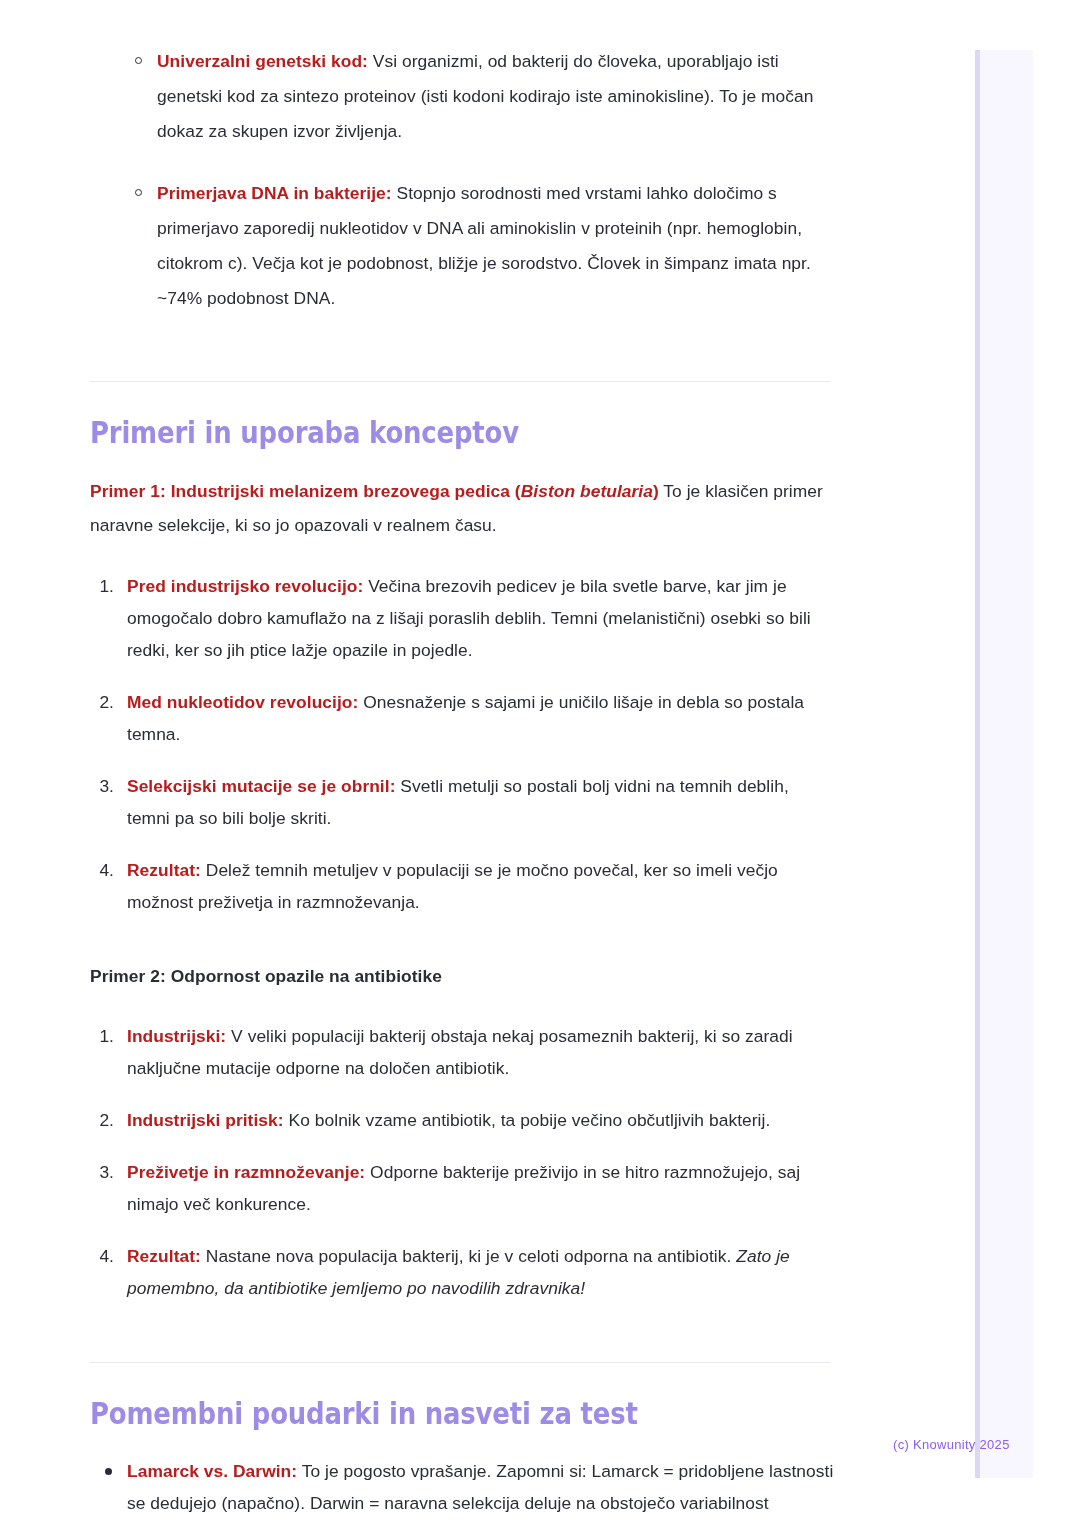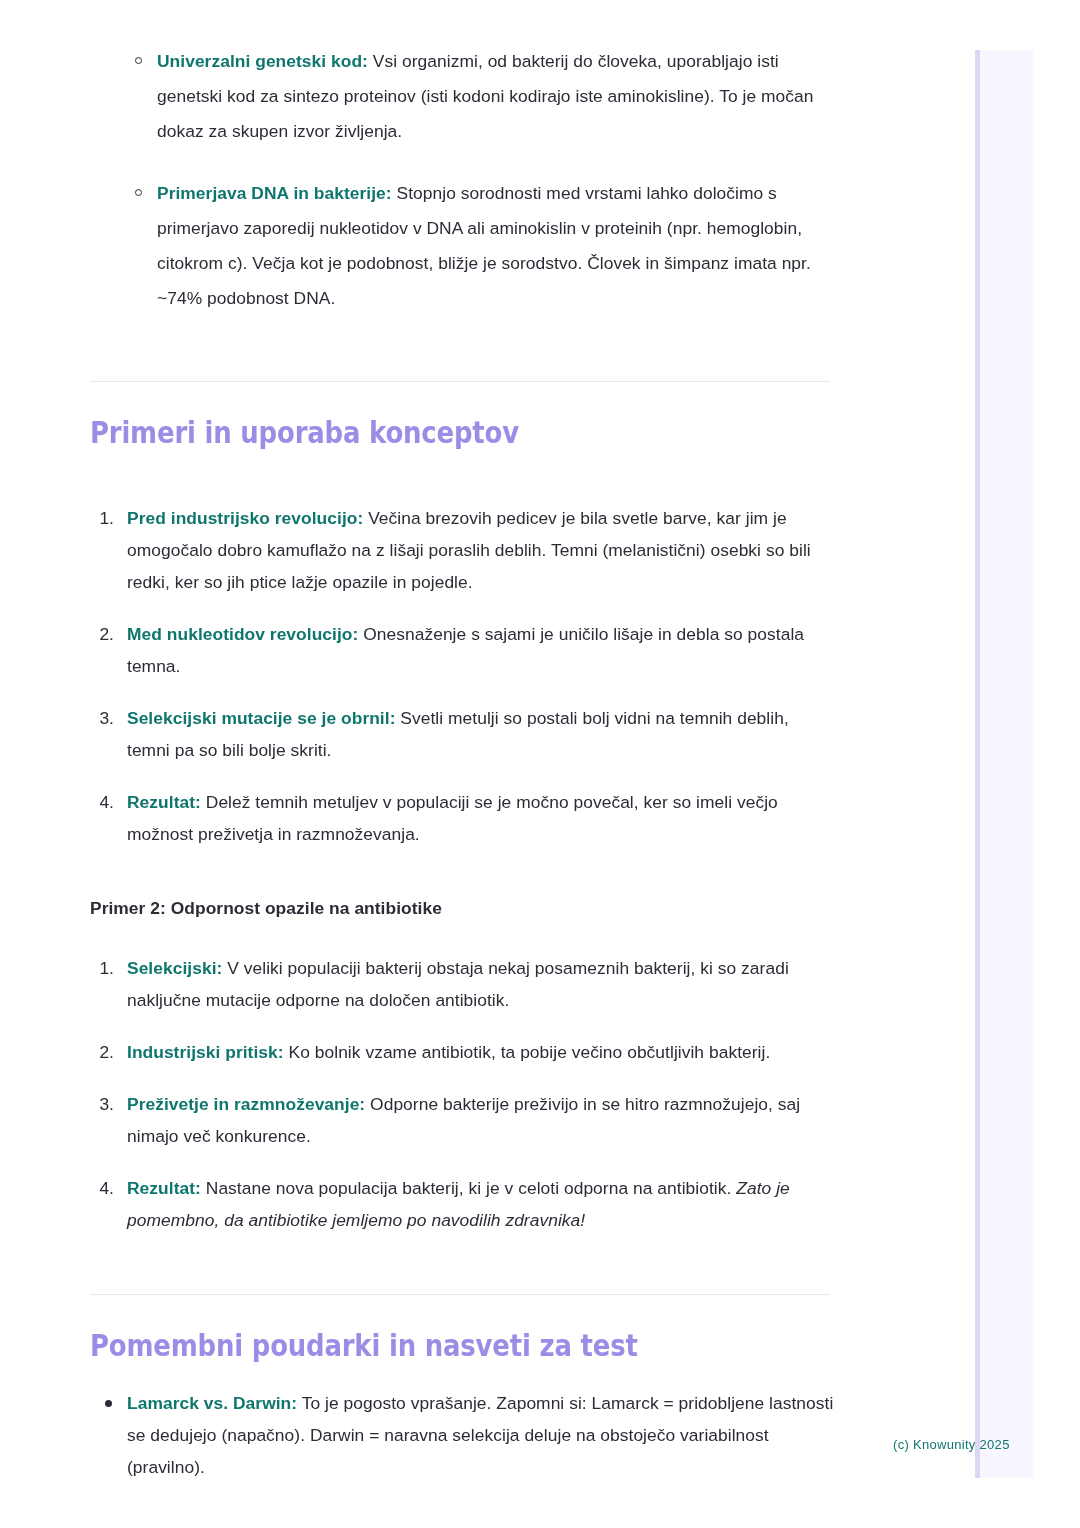--- a/index.html
+++ b/index.html
@@ -135,21 +135,21 @@
   }
 
   p.sub-heading {
     font-size: 17.4px;
     line-height: 32px;
     margin: 0;
     font-weight: 700;
     letter-spacing: 0.05px;
   }
 
-  b, strong { font-weight: 700; color: #0f766e; }
+  b, strong { font-weight: 700; color: #b91c1c; }
   i, em { font-style: italic; }
 
   hr.rule {
     border: none;
     border-top: 1.6px solid #e9e9ed;
     margin: 0;
     width: 740px;
   }
 
   
@@ -157,21 +157,21 @@
   .sp-28 { height: 28px; }
   .sp-30 { height: 30px; }
   .sp-38 { height: 38px; }
 
   
   .watermark {
     position: absolute;
     left: 893px;
     top: 1437px;
     font-size: 13px;
-    color: #0f766e;
+    color: #8b5cf6;
     letter-spacing: 0.3px;
     white-space: nowrap;
     z-index: 5;
   }
 </style>
 </head>
 <body>
 
 <div class="side-panel"></div>
 
@@ -192,20 +192,21 @@
     </ul>
 
     <div class="sp-38"></div>
     <hr class="rule">
     <div class="sp-30"></div>
 
     <h2 class="section-heading">Primeri in uporaba konceptov</h2>
 
     <div class="sp-22"></div>
 
+    <p class="lead-para"><b>Primer 1: Industrijski melanizem brezovega pedica (</b><b><i>Biston betularia</i></b><b>)</b><span> To je klasičen primer naravne selekcije, ki so jo opazovali v realnem času.</span></p>
 
     <div class="sp-28"></div>
 
     <ol class="num-list">
       <li>
         <span class="marker-num"></span>
         <b>Pred industrijsko revolucijo:</b><span> Večina brezovih pedicev je bila svetle barve, kar jim je omogočalo dobro kamuflažo na z lišaji poraslih deblih. Temni (melanistični) osebki so bili redki, ker so jih ptice lažje opazile in pojedle.</span>
       </li>
       <li>
         <span class="marker-num"></span>
@@ -223,21 +224,21 @@
 
     <div class="sp-22"></div>
 
     <p class="sub-heading">Primer 2: Odpornost opazile na antibiotike</p>
 
     <div class="sp-28"></div>
 
     <ol class="num-list">
       <li>
         <span class="marker-num"></span>
-        <b>Selekcijski:</b><span> V veliki populaciji bakterij obstaja nekaj posameznih bakterij, ki so zaradi naključne mutacije odporne na določen antibiotik.</span>
+        <b>Industrijski:</b><span> V veliki populaciji bakterij obstaja nekaj posameznih bakterij, ki so zaradi naključne mutacije odporne na določen antibiotik.</span>
       </li>
       <li>
         <span class="marker-num"></span>
         <b>Industrijski pritisk:</b><span> Ko bolnik vzame antibiotik, ta pobije večino občutljivih bakterij.</span>
       </li>
       <li>
         <span class="marker-num"></span>
         <b>Preživetje in razmnoževanje:</b><span> Odporne bakterije preživijo in se hitro razmnožujejo, saj nimajo več konkurence.</span>
       </li>
       <li>

